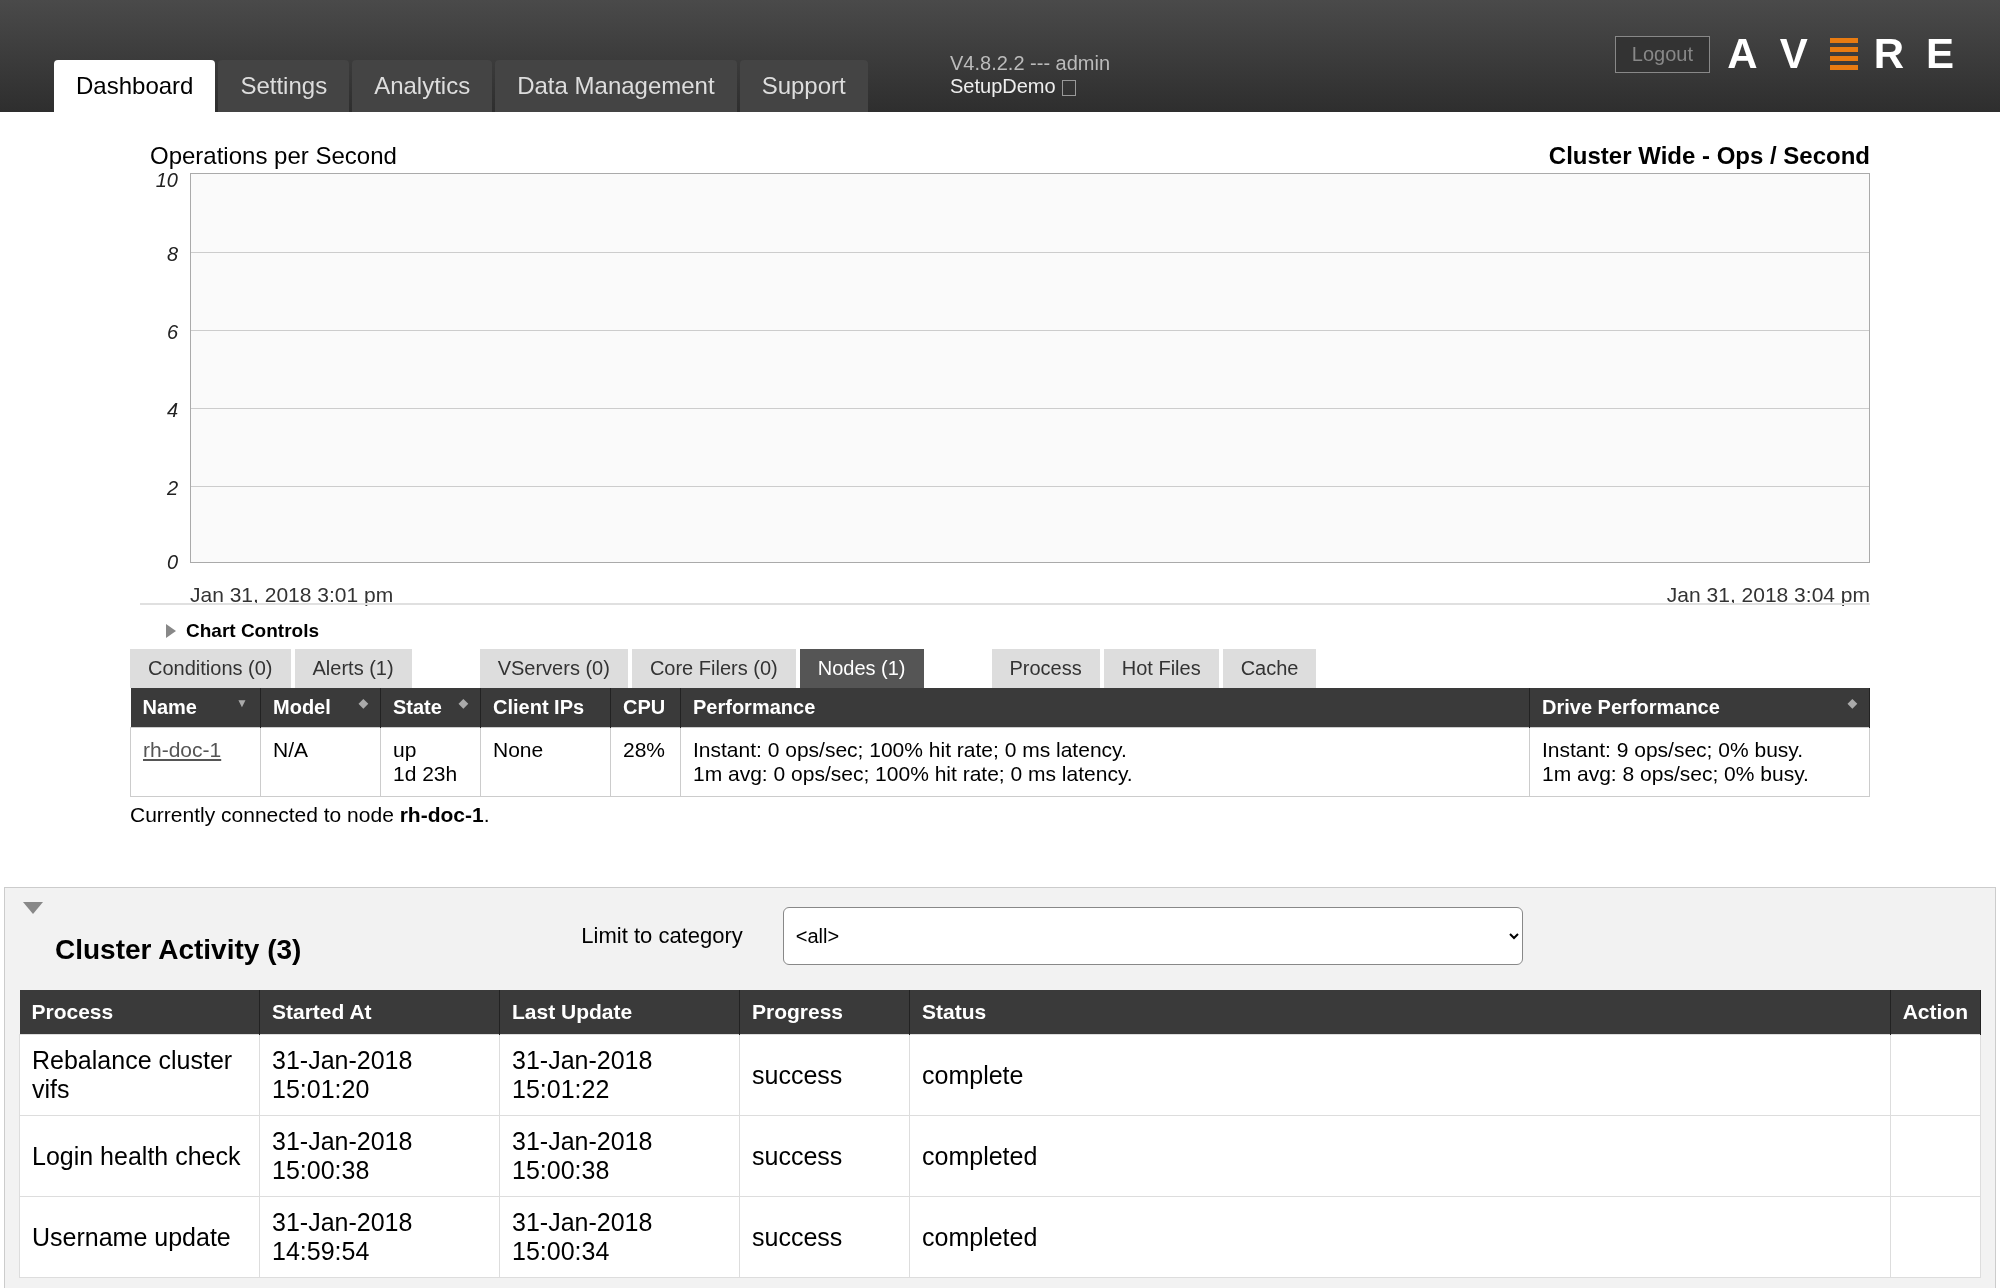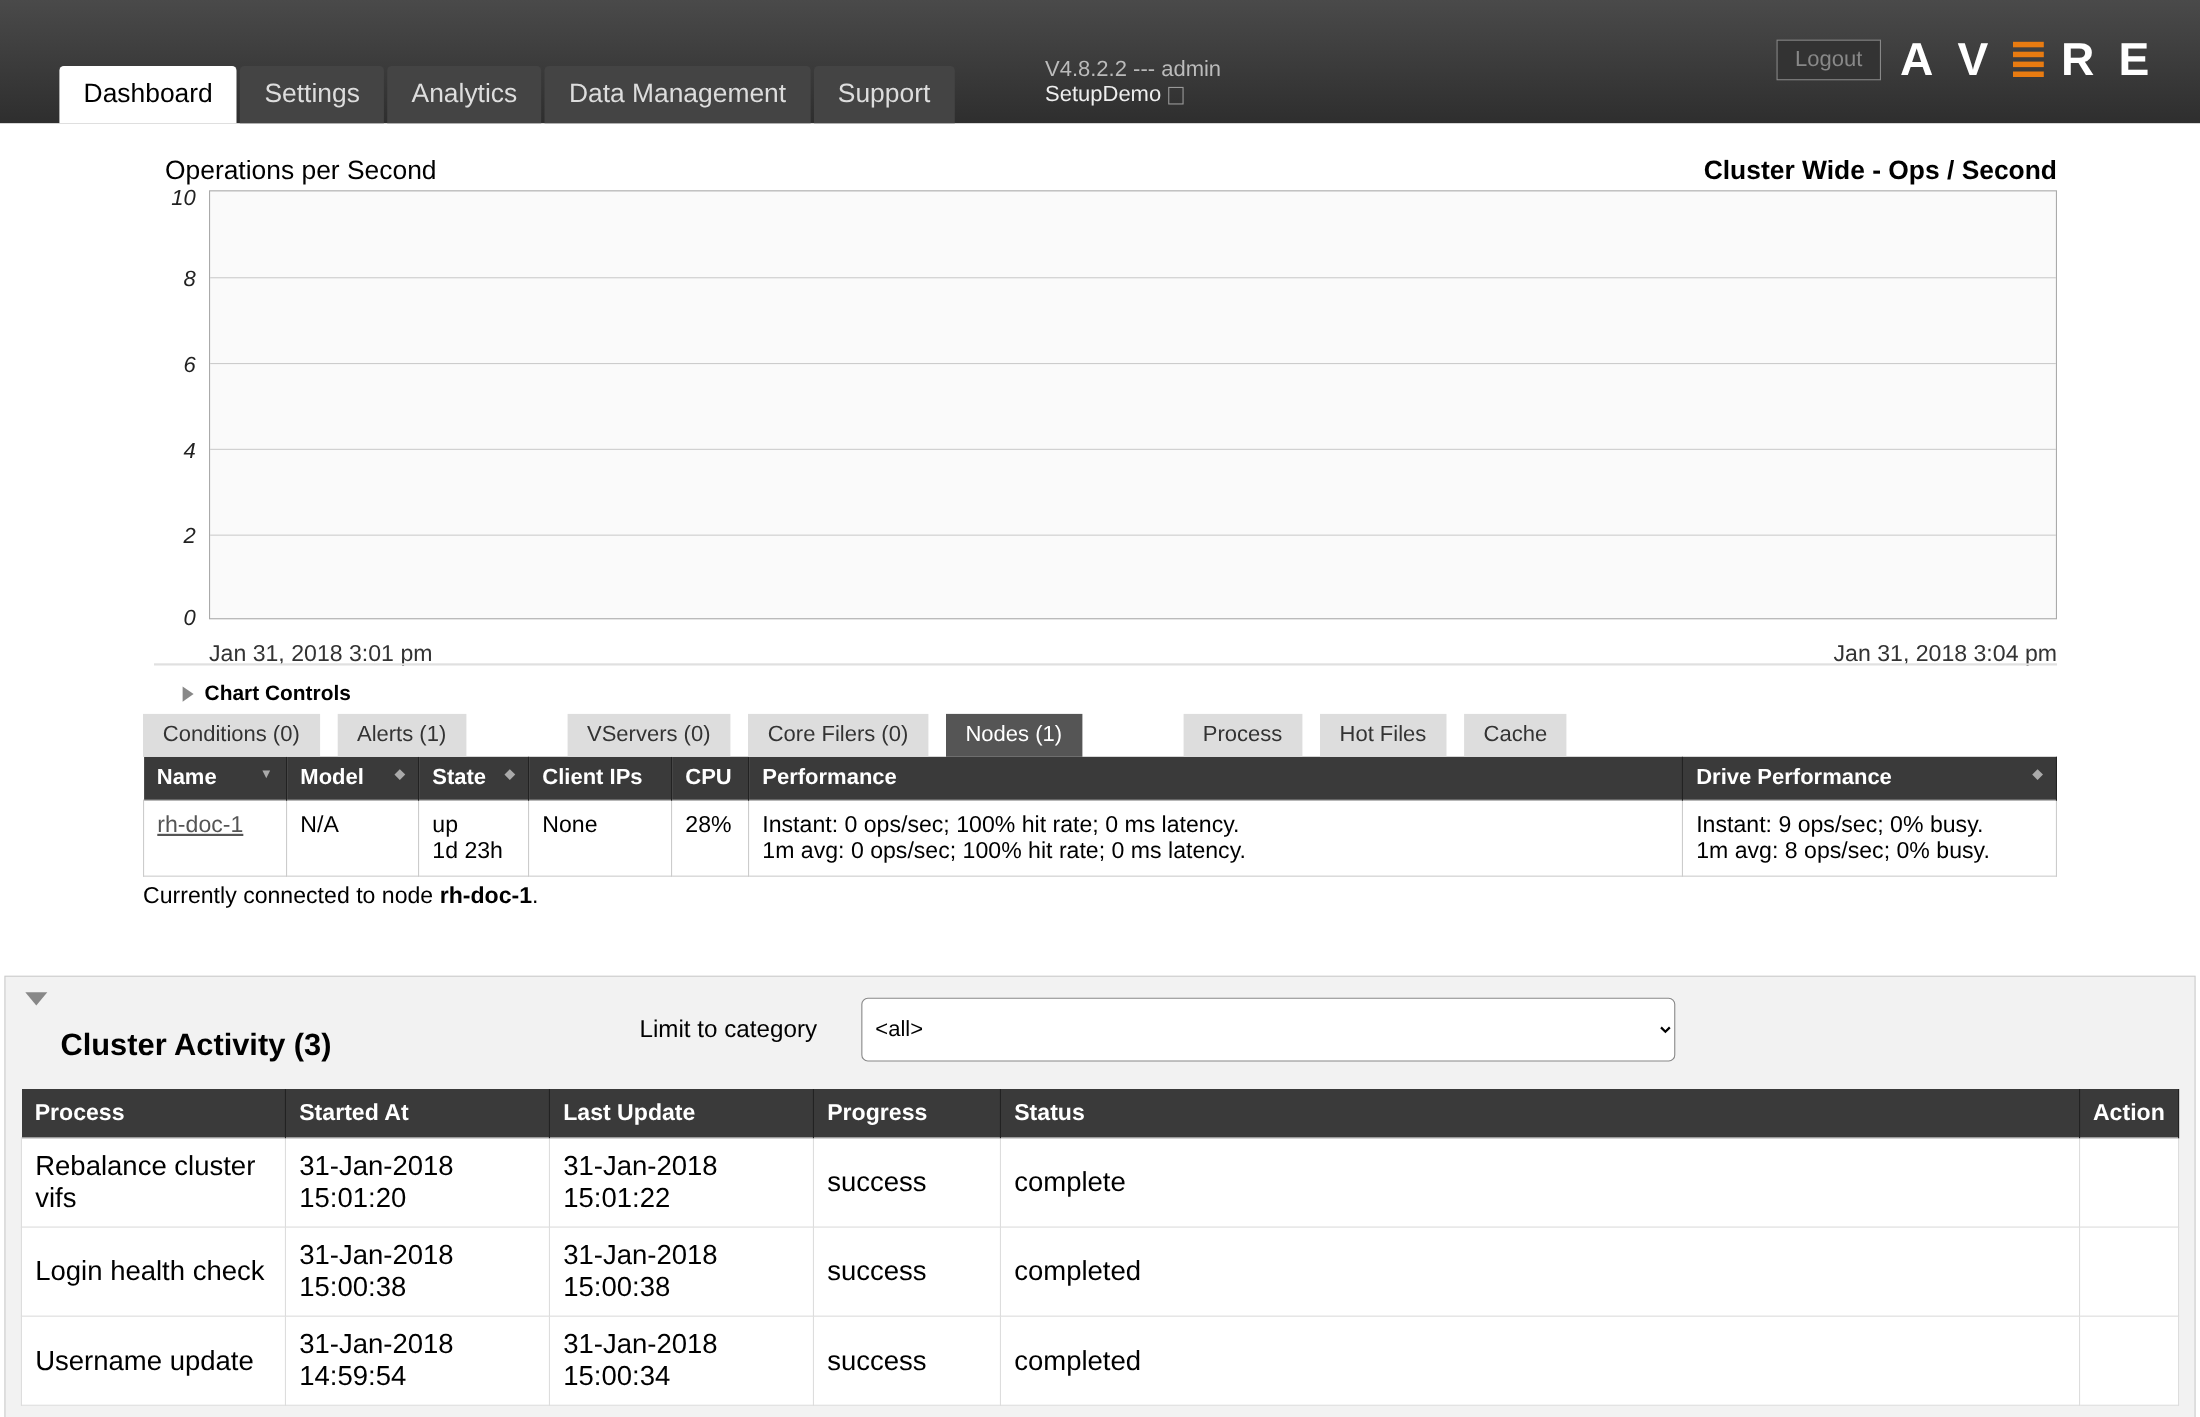--- a/index.html
+++ b/index.html
@@ -24,21 +24,21 @@
     .ytick{position:absolute;right:8px;font-size:20px;color:#222;text-align:right;width:30px;font-style:italic;}
     .plot{position:absolute;left:40px;top:0;right:0;height:390px;border:1px solid #aaa;background:#fafafa;}
     .grid-line{position:absolute;left:0;right:0;height:1px;background:#ccc;}
     .xaxis{position:absolute;left:40px;right:0;bottom:0;font-size:21px;color:#333;}
     .xleft{position:absolute;left:0;}
     .xright{position:absolute;right:0;}
     .controls-fieldset{margin:20px 0 0 10px;position:relative;}
     .controls-line{height:2px;background:#e0e0e0;margin-top:12px;}
     .controls-legend{position:absolute;top:0;left:16px;background:#fff;padding:0 10px;display:flex;align-items:center;gap:10px;margin-top:17px;}
     .disclosure-tri{display:inline-block;border-style:solid;border-width:7px 0 7px 10px;border-color:transparent transparent transparent #888;}
-    .inner-tabs{display:flex;margin-top:44px;gap:16px;}
+    .inner-tabs{display:flex;margin-top:44px;gap:4px;}
     .itab{background:#ddd;color:#333;padding:8px 18px;font-size:20px;cursor:pointer;}
     .itab.spacer{background:transparent;cursor:default;}
     .itab.dark{background:#555;color:#fff;}
     .nodes-table{width:100%;border-collapse:collapse;}
     .nodes-table th{background:#3a3a3a;color:#fff;font-weight:bold;text-align:left;padding:8px 12px;font-size:20px;border-right:1px solid #222;}
     .nodes-table td{padding:10px 12px;font-size:21px;border:1px solid #ccc;vertical-align:top;}
     .th-sort{float:right;font-size:12px;color:#aaa;}
     .link{color:#555;text-decoration:underline;cursor:pointer;}
     .connected-note{font-size:21px;margin-top:6px;}
     .activity-panel{border:1px solid #ccc;background:#f2f2f2;padding:18px 14px;margin:40px 4px 4px 4px;position:relative;}

